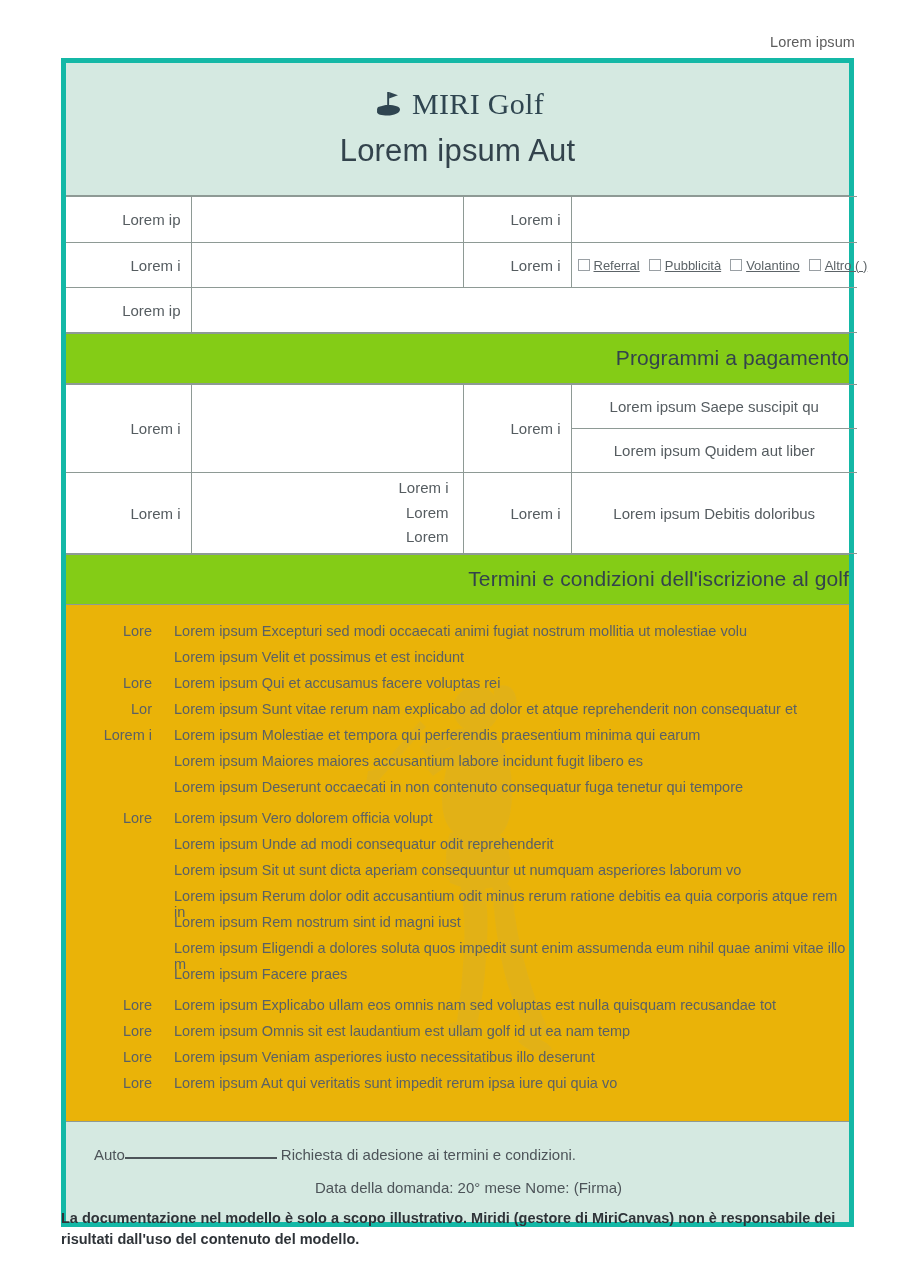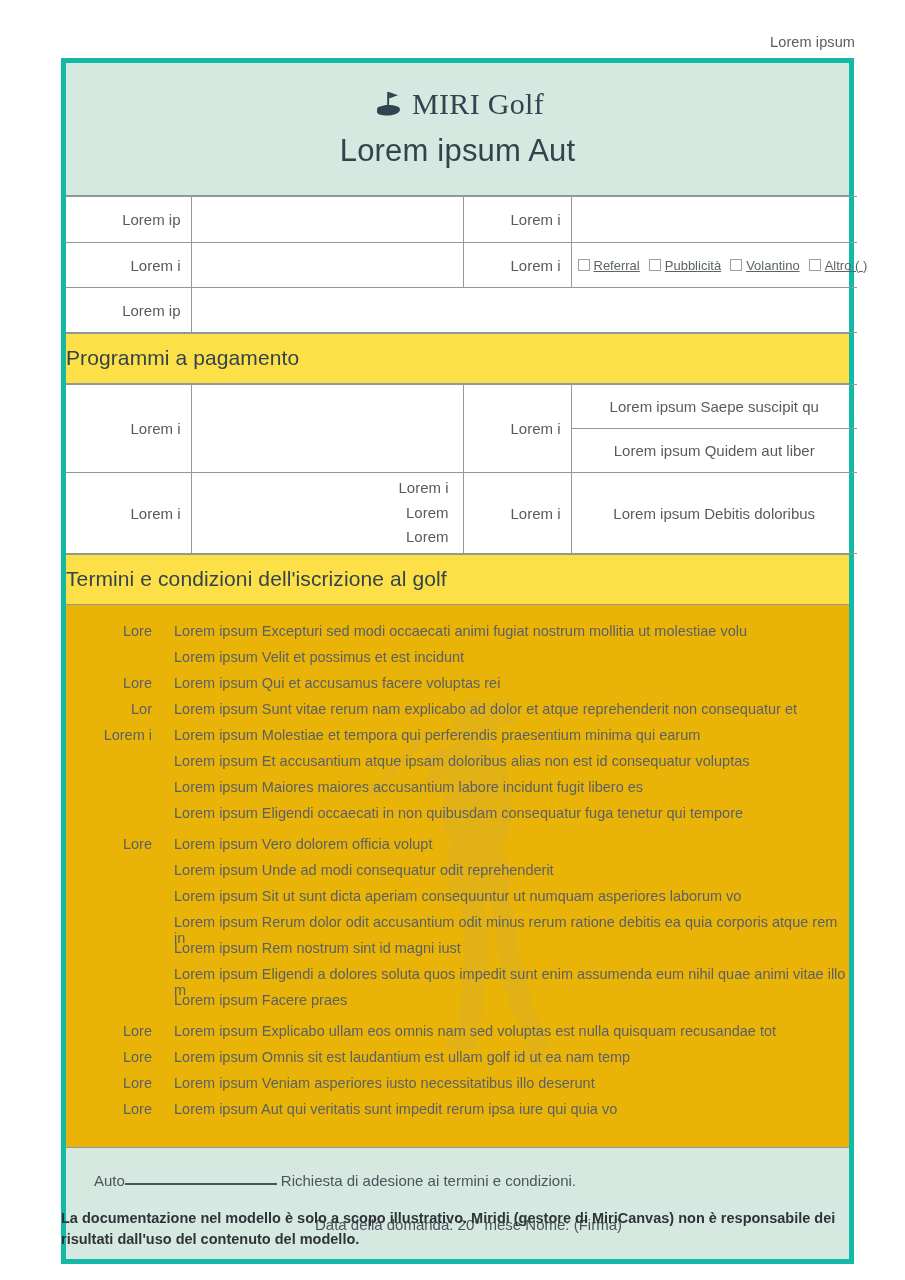--- a/index.html
+++ b/index.html
@@ -96,22 +96,22 @@
   .c-center  { text-align: center; }
   .c-right   { text-align: right; }
 
   .col-a { width: 125px; }
   .col-b { width: 272px; }
   .col-c { width: 108px; }
   .col-d { width: 286px; }
 
   
   .band {
-    background: #fde047;
-    text-align: left;
+    background: #84cc16;
+    text-align: right;
     font-size: 21px;
     color: #33434c;
     padding: 12px 0 13px 0;
     border-top: 1px solid #8e9a95;
     border-bottom: 1px solid #8e9a95;
     letter-spacing: .1px;
   }
 
   
   .checks {
@@ -188,21 +188,21 @@
     padding-left: 28px;
   }
   .sign-blank {
     display: inline-block;
     width: 152px;
     border-bottom: 2px solid #4d5459;
     margin: 0 4px 0 0;
     vertical-align: 1px;
   }
   .sign-line-2 {
-    margin-top: 27px;
+    margin-top: 16px;
     text-align: center;
     font-size: 15px;
     color: #4d5459;
     padding-left: 22px;
   }
 
   
   .disclaimer {
     position: absolute;
     left: 61px;
@@ -363,29 +363,25 @@
         <div class="t-row">
             <span class="t-key">Lor</span>
             <span class="t-val">Lorem ipsum Sunt vitae rerum nam explicabo ad dolor et atque reprehenderit non consequatur et</span>
           </div>
         <div class="t-row">
             <span class="t-key">Lorem i</span>
             <span class="t-val">Lorem ipsum Molestiae et tempora qui perferendis praesentium minima qui earum</span>
           </div>
         <div class="t-row">
             <span class="t-key"></span>
-            <span class="t-val">Lorem ipsum Et accusantium atque ipsam doloribus alias non est id consequatur voluptas</span>
-          </div>
-        <div class="t-row">
-            <span class="t-key"></span>
             <span class="t-val">Lorem ipsum Maiores maiores accusantium labore incidunt fugit libero es</span>
           </div>
         <div class="t-row">
             <span class="t-key"></span>
-            <span class="t-val">Lorem ipsum Eligendi occaecati in non quibusdam consequatur fuga tenetur qui tempore</span>
+            <span class="t-val">Lorem ipsum Deserunt occaecati in non contenuto consequatur fuga tenetur qui tempore</span>
           </div>
         <div class="t-row" style="margin-top:5px;">
             <span class="t-key">Lore</span>
             <span class="t-val">Lorem ipsum Vero dolorem officia volupt</span>
           </div>
         <div class="t-row">
             <span class="t-key"></span>
             <span class="t-val">Lorem ipsum Unde ad modi consequatur odit reprehenderit</span>
           </div>
         <div class="t-row">

